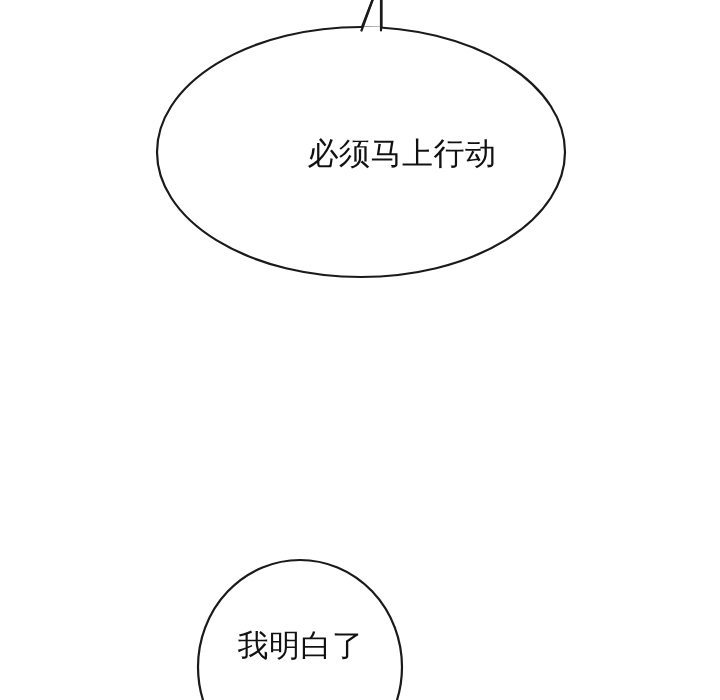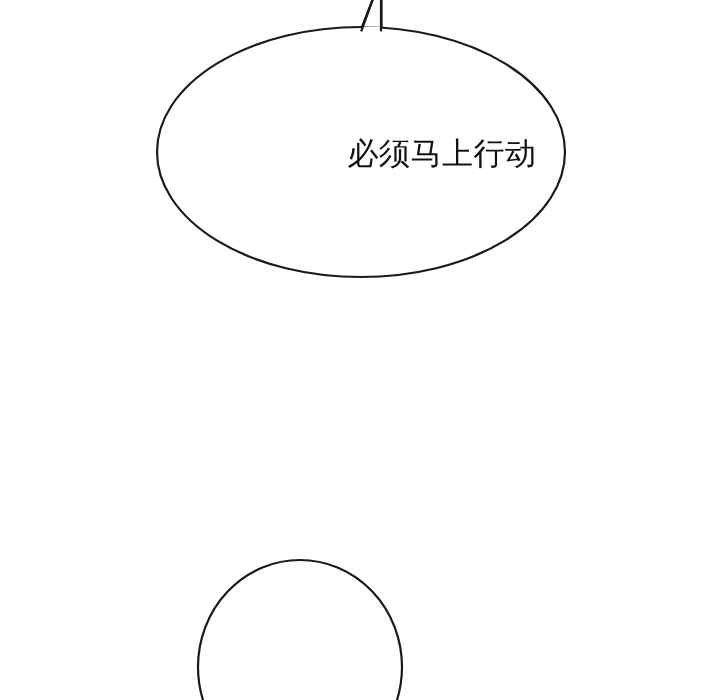--- a/index.html
+++ b/index.html
@@ -40,21 +40,20 @@
     text-align: center;
     letter-spacing: 0.5px;
     -webkit-font-smoothing: antialiased;
   }
   #bubble-1-text {
     left: 157px;
     top: 134px;
     width: 490px;
     font-size: 31px;
     line-height: 38px;
-    padding-left: 40px;
   }
   #bubble-2-text {
     left: 198px;
     top: 626px;
     width: 205px;
     font-size: 31px;
     line-height: 38px;
   }
 </style>
 </head>
@@ -79,14 +78,15 @@
     </g>
 
     <g>
       <ellipse cx="300" cy="667" rx="102" ry="107" fill="#ffffff" stroke="#1a1a1a" stroke-width="2.2"></ellipse>
     </g>
 
   </svg>
 
   <p id="bubble-1-text" class="bubble-text">必须马上行动</p>
 
+  <p id="bubble-2-text" class="bubble-text">我明白了</p>
 
 </div>
 
 </body></html>

